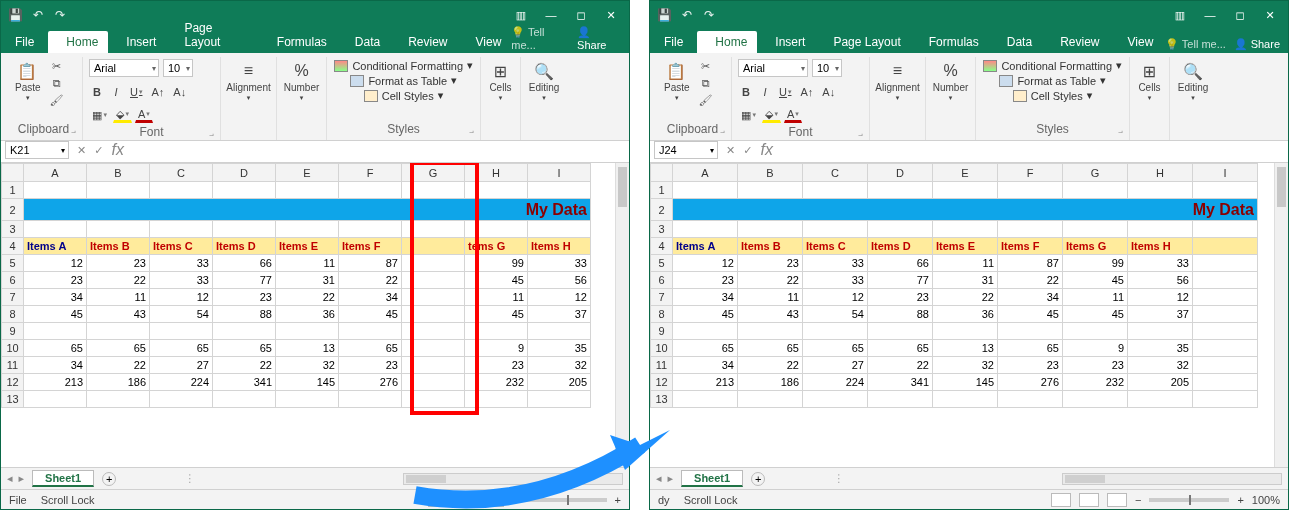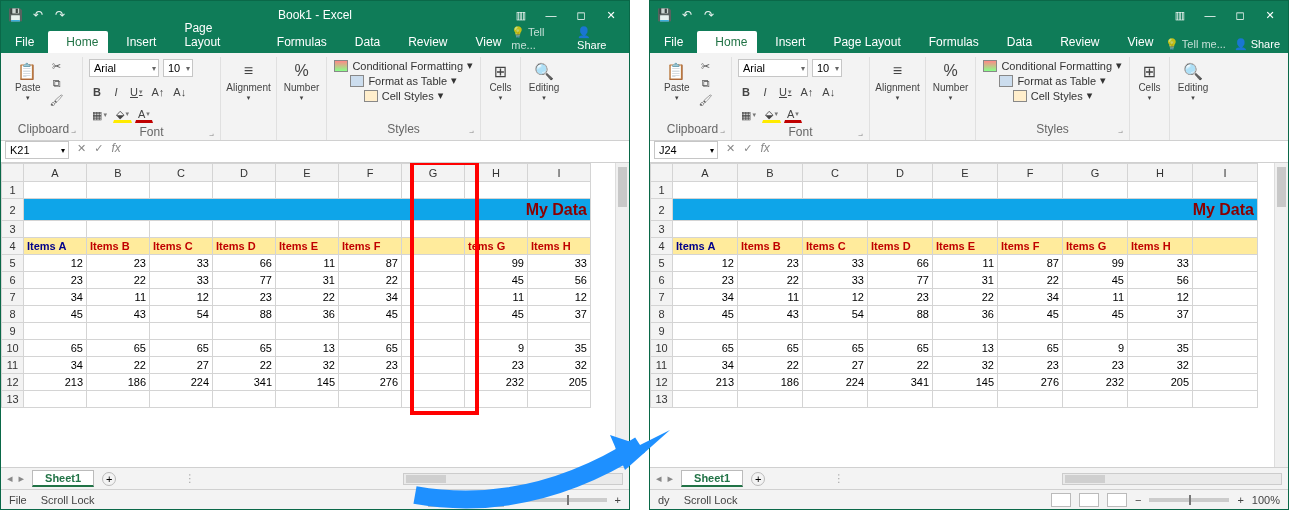--- a/index.html
+++ b/index.html
@@ -37,21 +37,21 @@
   .rbtn.italic { font-style: italic; }
   .rbtn.under { text-decoration: underline; }
   .dd::after { content: "▾"; font-size: 7px; margin-left: 1px; color: #777; }
   .styles-body { display: flex; flex-direction: column; gap: 2px; font-size: 11px; color: #333; }
   .styles-body .line { display: flex; align-items: center; gap: 4px; cursor: pointer; justify-content: center; }
   .sq { width: 14px; height: 12px; border: 1px solid #888; display: inline-block; }
   .namebox-bar { background: #fff; border-bottom: 1px solid #d0d0d0; height: 22px; display: flex; align-items: flex-start; padding: 0 4px; gap: 8px; }
   .namebox { border: 1px solid #c6c6c6; height: 18px; width: 64px; padding: 0 4px; display: flex; align-items: center; font-size: 11px; position: relative; }
   .namebox::after { content: "▾"; position: absolute; right: 3px; font-size: 8px; }
   .fx-icons { display: flex; gap: 8px; color: #888; font-size: 11px; align-items: center; }
-  .fx { font-style: italic; font-size: 12px; }
+  .fx { font-style: italic; font-size: 16px; }
   .grid-area { flex: 1; overflow: hidden; position: relative; background: #fff; }
   table.sheet { border-collapse: collapse; table-layout: fixed; }
   .sheet th, .sheet td { border: 1px solid #d4d4d4; font-size: 11px; font-family: Arial, sans-serif; height: 17px; padding: 0 3px; text-align: right; background: #fff; }
   .sheet th { background: #f3f3f3; font-weight: normal; color: #333; text-align: center; }
   .sheet th.rowh { width: 22px; text-align: center; background: #f3f3f3; }
   .sheet th.colh { height: 18px; }
   .corner { width: 22px; background: #f3f3f3; }
   .title-row td.mydata { background: #0ea5e9; color: #8b0000; font-weight: bold; font-size: 16px; text-align: right; height: 22px; }
   .hdr-row td { background: #ffeb9c; color: #c00000; font-weight: bold; text-align: left; margin-left: 16px; }
   .hdr-row td.itemA { color: #00008b; background: #ffeb9c; }
@@ -75,21 +75,20 @@
 </head>
 <body>
 
 <div class="window win-left">
   <div class="titlebar">
     <div class="qat">
       <span class="qat-icon">💾</span>
       <span class="qat-icon">↶</span>
       <span class="qat-icon">↷</span>
     </div>
-    <div class="title-center">Book1 - Excel</div>
     <div class="win-controls">
       <span class="win-btn">▥</span>
       <span class="win-btn">—</span>
       <span class="win-btn">◻</span>
       <span class="win-btn">✕</span>
     </div>
   </div>
   <div class="tabsbar">
     <div class="tab file">File</div>
     <div class="tab active">Home</div>

